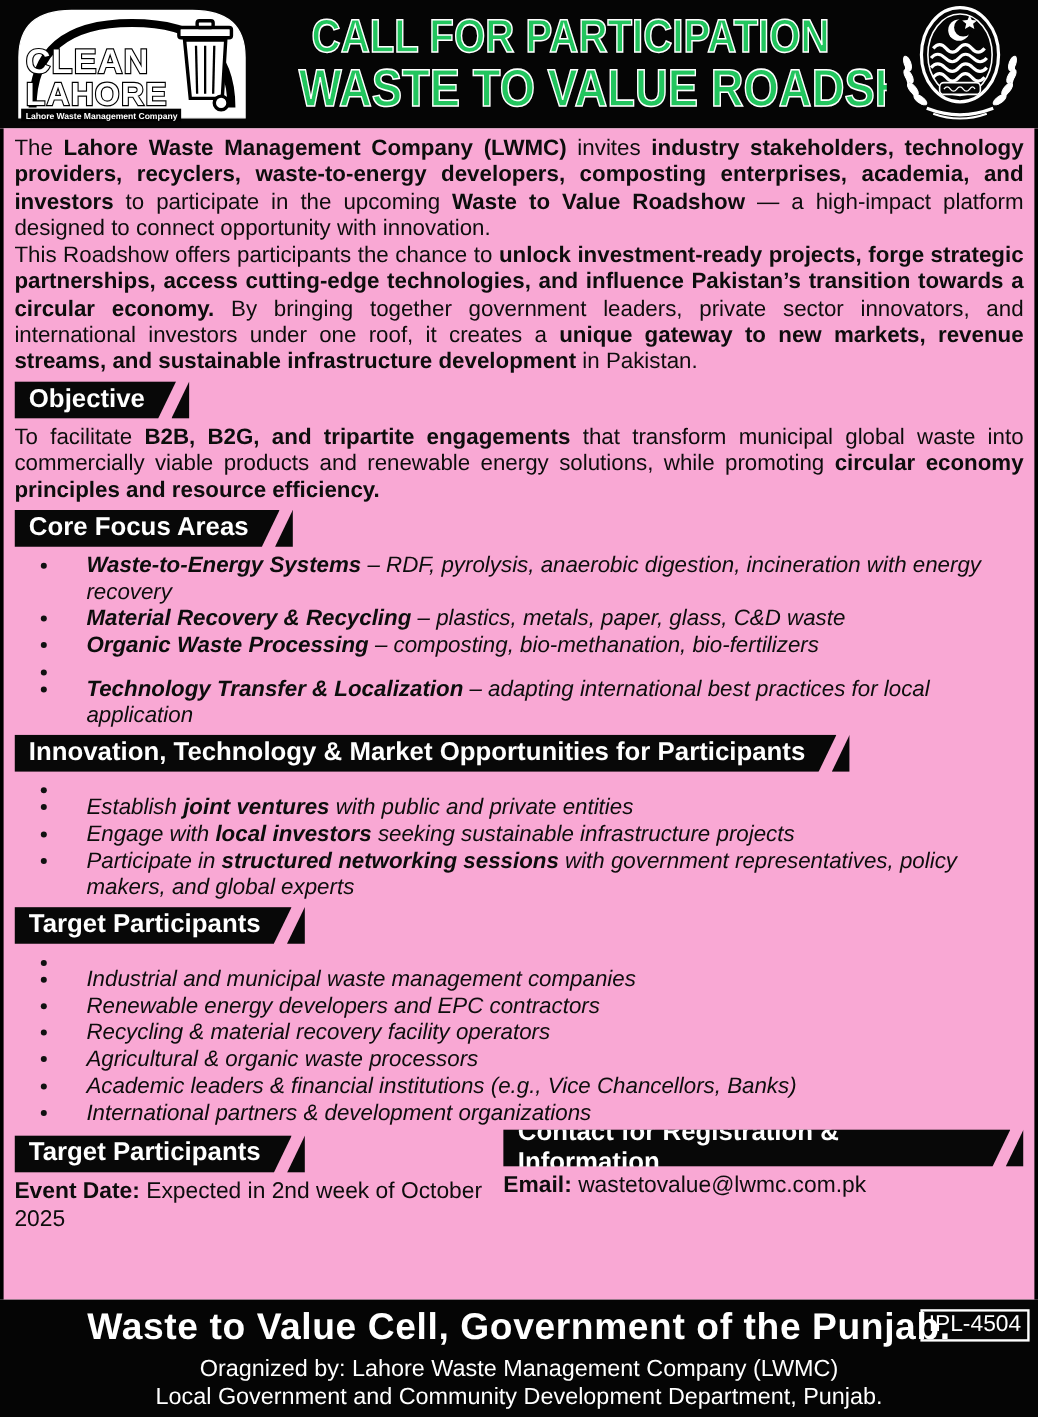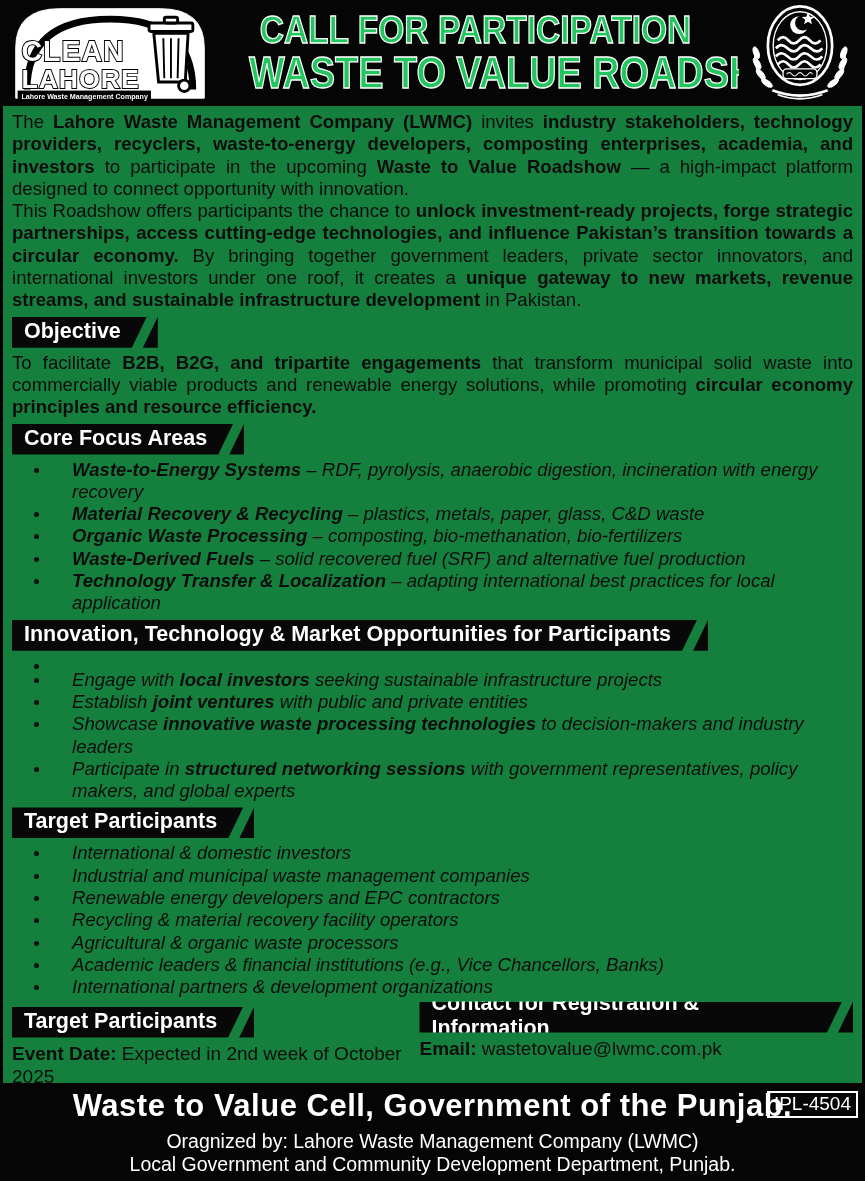--- a/index.html
+++ b/index.html
@@ -8,21 +8,21 @@
   
   .header{flex:0 0 104px;background:#050505;display:flex;align-items:center;padding:0 4px;gap:2px;}
   .logo-wrap{flex:0 0 auto;padding:2px 0 0 6px;}
   .title-wrap{flex:1;text-align:center;color:#22c55e;overflow:hidden;}
   .title-line{font-weight:bold;line-height:1.06;transform:scaleX(.86);transform-origin:center;
       -webkit-text-stroke:1.3px #fff;white-space:nowrap;}
   .t1{font-size:39px;}
   .t2{font-size:44px;}
   .emblem-wrap{flex:0 0 auto;padding-right:2px;}
   
-  .paper{flex:1;background:#15803d;border-left:3px solid #000;border-right:3px solid #000;
+  .paper{flex:1;background:#f9a8d4;border-left:3px solid #000;border-right:3px solid #000;
       padding:5px 9px 0;overflow:hidden;}
   .para{font-size:18.6px;line-height:22.3px;text-align:justify;}
   .b{font-weight:bold;}
   
   .banner{display:flex;height:31px;margin:5px 0 4px;}
   .banner-main{background:#080808;color:#fff;font-weight:bold;font-size:21.5px;display:flex;
       align-items:center;padding:0 26px 2px 12px;
       clip-path:polygon(0 0,100% 0,calc(100% - 15px) 100%,0 100%);}
   .banner-tail{flex:0 0 15px;background:#080808;clip-path:polygon(0 100%,100% 0,100% 100%);margin-left:-4px;}
   .banner.full{margin-top:0;}
@@ -113,21 +113,21 @@
 
     <div class="para"><span>The </span><span class="b">Lahore Waste Management Company (LWMC)</span><span> invites </span><span class="b">industry stakeholders, technology providers, recyclers, waste-to-energy developers, composting enterprises, academia, and investors</span><span> to participate in the upcoming </span><span class="b">Waste to Value Roadshow</span><span> — a high-impact platform designed to connect opportunity with innovation.</span></div>
     <div class="para"><span>This Roadshow offers participants the chance to </span><span class="b">unlock investment-ready projects, forge strategic partnerships, access cutting-edge technologies, and influence Pakistan’s transition towards a circular economy.</span><span> By bringing together government leaders, private sector innovators, and international investors under one roof, it creates a </span><span class="b">unique gateway to new markets, revenue streams, and sustainable infrastructure development</span><span> in Pakistan.</span></div>
 
     <div class="banner">
       <span class="banner-main">
           <span>Objective</span>
         </span>
       <span class="banner-tail"></span>
     </div>
-    <div class="para"><span>To facilitate </span><span class="b">B2B, B2G, and tripartite engagements</span><span> that transform municipal solid waste into commercially viable products and renewable energy solutions, while promoting </span><span class="b">circular economy principles and resource efficiency.</span></div>
+    <div class="para"><span>To facilitate </span><span class="b">B2B, B2G, and tripartite engagements</span><span> that transform municipal global waste into commercially viable products and renewable energy solutions, while promoting </span><span class="b">circular economy principles and resource efficiency.</span></div>
 
     <div class="banner">
       <span class="banner-main">
           <span>Core Focus Areas</span>
         </span>
       <span class="banner-tail"></span>
     </div>
     <div>
         <div class="bullet-row">
           <span class="dot"></span>
@@ -136,66 +136,60 @@
         <div class="bullet-row">
           <span class="dot"></span>
           <span class="bullet-text"><span class="b">Material Recovery &amp; Recycling</span><span> – plastics, metals, paper, glass, C&amp;D waste</span></span>
         </div>
         <div class="bullet-row">
           <span class="dot"></span>
           <span class="bullet-text"><span class="b">Organic Waste Processing</span><span> – composting, bio-methanation, bio-fertilizers</span></span>
         </div>
         <div class="bullet-row">
           <span class="dot"></span>
-          <span class="bullet-text"><span class="b">Waste-Derived Fuels</span><span> – solid recovered fuel (SRF) and alternative fuel production</span></span>
         </div>
         <div class="bullet-row">
           <span class="dot"></span>
           <span class="bullet-text"><span class="b">Technology Transfer &amp; Localization</span><span> – adapting international best practices for local application</span></span>
         </div>
       </div>
 
     <div class="banner">
       <span class="banner-main">
           <span>Innovation, Technology &amp; Market Opportunities for Participants</span>
         </span>
       <span class="banner-tail"></span>
     </div>
     <div>
         <div class="bullet-row">
           <span class="dot"></span>
         </div>
         <div class="bullet-row">
           <span class="dot"></span>
+          <span class="bullet-text"><span>Establish </span><span class="b">joint ventures</span><span> with public and private entities</span></span>
+        </div>
+        <div class="bullet-row">
+          <span class="dot"></span>
           <span class="bullet-text"><span>Engage with </span><span class="b">local investors</span><span> seeking sustainable infrastructure projects</span></span>
         </div>
         <div class="bullet-row">
           <span class="dot"></span>
-          <span class="bullet-text"><span>Establish </span><span class="b">joint ventures</span><span> with public and private entities</span></span>
-        </div>
-        <div class="bullet-row">
-          <span class="dot"></span>
-          <span class="bullet-text"><span>Showcase </span><span class="b">innovative waste processing technologies</span><span> to decision-makers and industry leaders</span></span>
-        </div>
-        <div class="bullet-row">
-          <span class="dot"></span>
           <span class="bullet-text"><span>Participate in </span><span class="b">structured networking sessions</span><span> with government representatives, policy makers, and global experts</span></span>
         </div>
       </div>
 
     <div class="banner">
       <span class="banner-main">
           <span>Target Participants</span>
         </span>
       <span class="banner-tail"></span>
     </div>
     <div>
         <div class="bullet-row">
           <span class="dot"></span>
-          <span class="bullet-text"><span>International &amp; domestic investors</span></span>
         </div>
         <div class="bullet-row">
           <span class="dot"></span>
           <span class="bullet-text"><span>Industrial and municipal waste management companies</span></span>
         </div>
         <div class="bullet-row">
           <span class="dot"></span>
           <span class="bullet-text"><span>Renewable energy developers and EPC contractors</span></span>
         </div>
         <div class="bullet-row">

